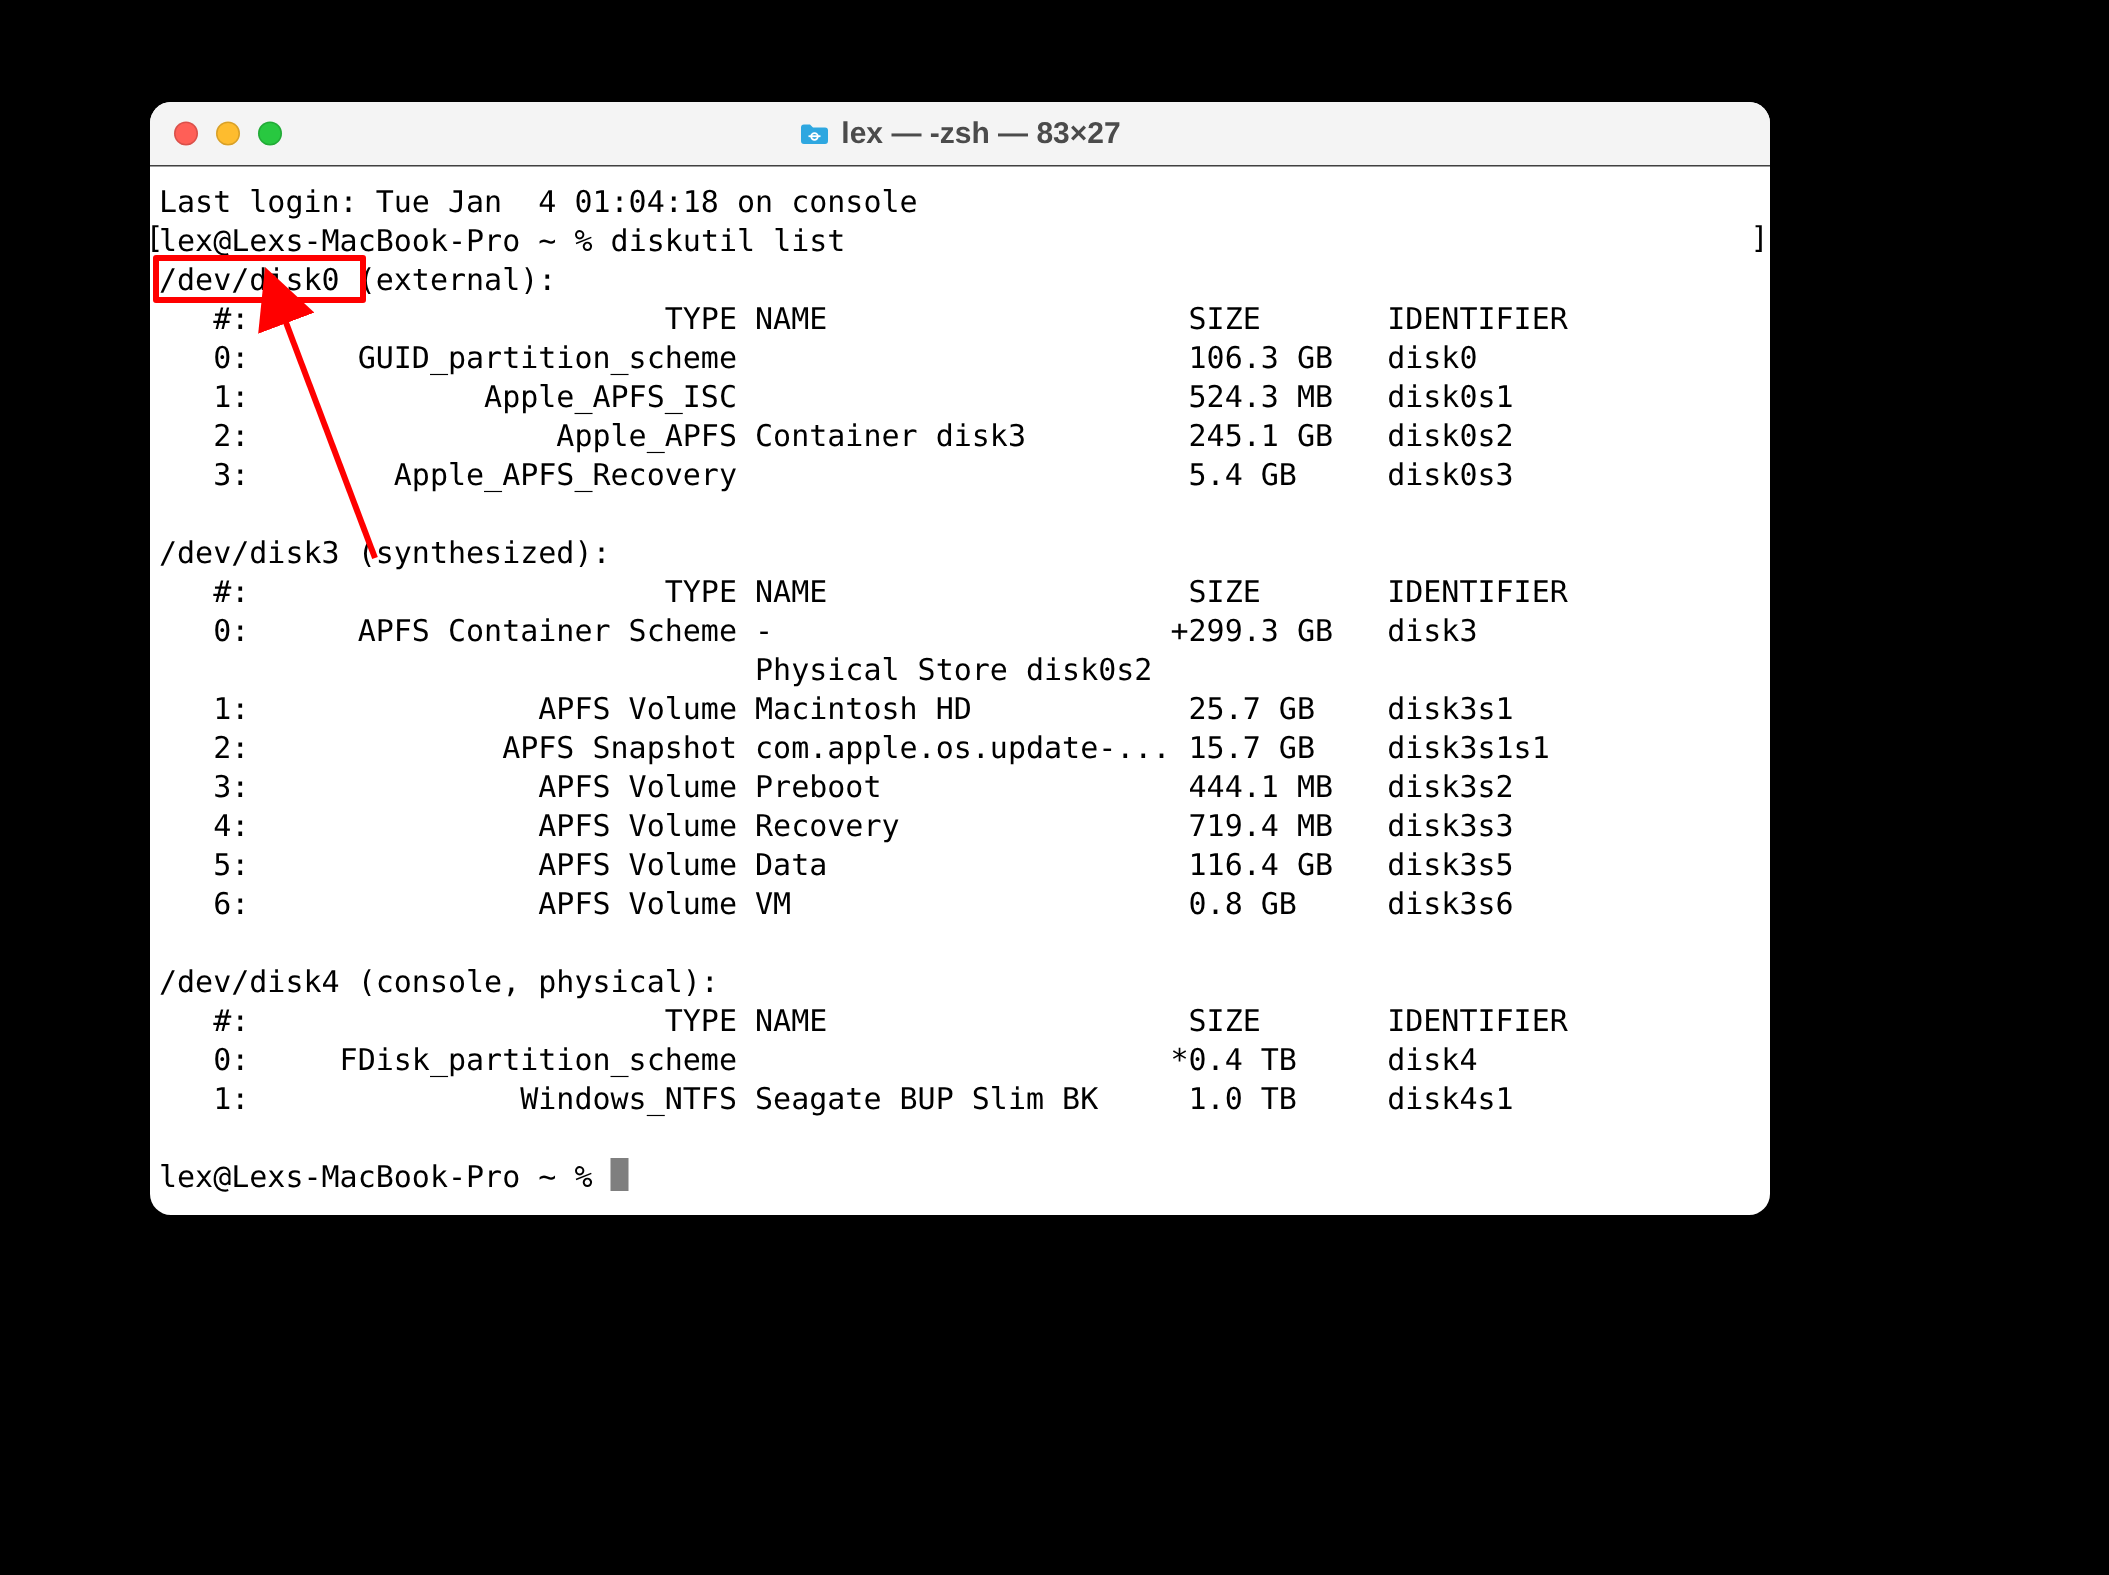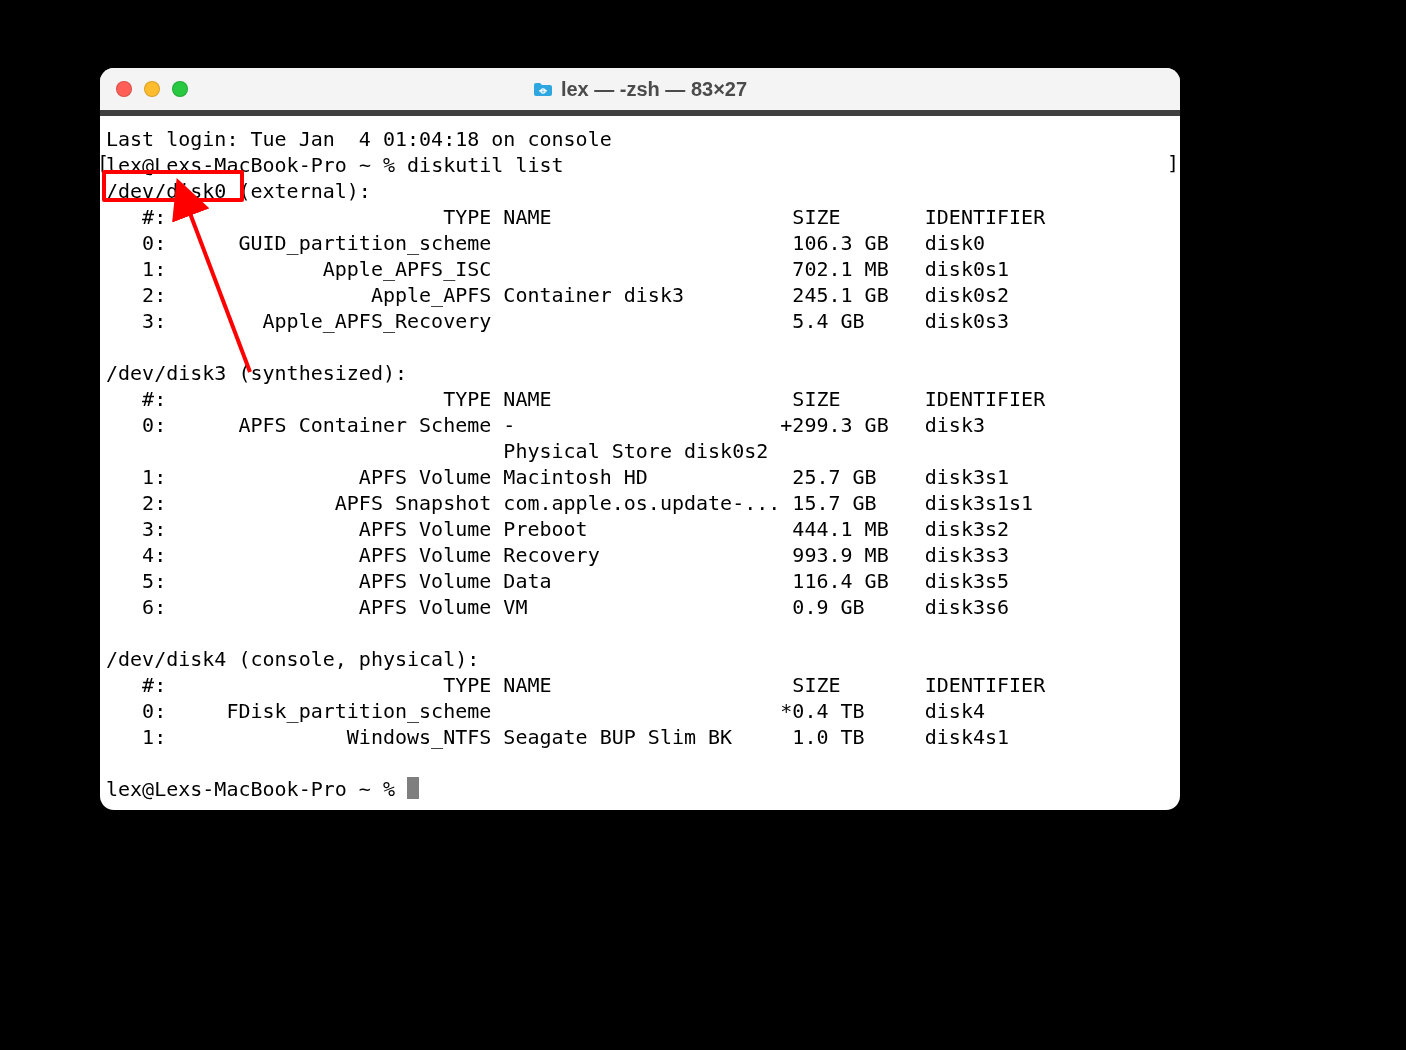--- a/index.html
+++ b/index.html
@@ -23,21 +23,21 @@
     height: 742px;
     background: #ffffff;
     border-radius: 14px;
     box-shadow: 0 0 0 1px rgba(0,0,0,.30), 0 10px 40px rgba(0,0,0,.8);
     overflow: hidden;
   }
   .titlebar {
     position: relative;
     height: 42px;
     background: #f4f4f4;
-    border-bottom: 6px solid #404040;
+    border-bottom: 1px solid #404040;
     display: flex;
     align-items: center;
   }
   .traffic {
     display: flex;
     gap: 12px;
     padding-left: 16px;
   }
   .dot {
     width: 16px;
@@ -122,34 +122,34 @@
         </span>
         <span>lex — -zsh — 83×27</span>
       </div>
     </div>
 
     <div class="term-body"><span>Last login: Tue Jan  4 01:04:18 on console</span>
 <span><span>lex@Lexs-MacBook-Pro</span> <span>~</span> <span>%</span> <span>diskutil list</span></span>
 <span>/dev/disk0 (external):</span>
 <span>   #:                       TYPE NAME                    SIZE       IDENTIFIER</span>
 <span>   0:      GUID_partition_scheme                         106.3 GB   disk0</span>
-<span>   1:             Apple_APFS_ISC                         702.1 MB   disk0s1</span>
+<span>   1:             Apple_APFS_ISC                         524.3 MB   disk0s1</span>
 <span>   2:                 Apple_APFS Container disk3         245.1 GB   disk0s2</span>
 <span>   3:        Apple_APFS_Recovery                         5.4 GB     disk0s3</span>
 
 <span>/dev/disk3 (synthesized):</span>
 <span>   #:                       TYPE NAME                    SIZE       IDENTIFIER</span>
 <span>   0:      APFS Container Scheme -                      +299.3 GB   disk3</span>
 <span>                                 Physical Store disk0s2</span>
 <span>   1:                APFS Volume Macintosh HD            25.7 GB    disk3s1</span>
 <span>   2:              APFS Snapshot com.apple.os.update-... 15.7 GB    disk3s1s1</span>
 <span>   3:                APFS Volume Preboot                 444.1 MB   disk3s2</span>
-<span>   4:                APFS Volume Recovery                993.9 MB   disk3s3</span>
+<span>   4:                APFS Volume Recovery                719.4 MB   disk3s3</span>
 <span>   5:                APFS Volume Data                    116.4 GB   disk3s5</span>
-<span>   6:                APFS Volume VM                      0.9 GB     disk3s6</span>
+<span>   6:                APFS Volume VM                      0.8 GB     disk3s6</span>
 
 <span>/dev/disk4 (console, physical):</span>
 <span>   #:                       TYPE NAME                    SIZE       IDENTIFIER</span>
 <span>   0:     FDisk_partition_scheme                        *0.4 TB     disk4</span>
 <span>   1:               Windows_NTFS Seagate BUP Slim BK     1.0 TB     disk4s1</span>
 
 <span>lex@Lexs-MacBook-Pro ~ % </span><span class="cursor"></span>
       <span class="bracket" style="left:-3px; top:34px;">[</span>
       <span class="bracket" style="right:1px; top:34px;">]</span>
     </div>

